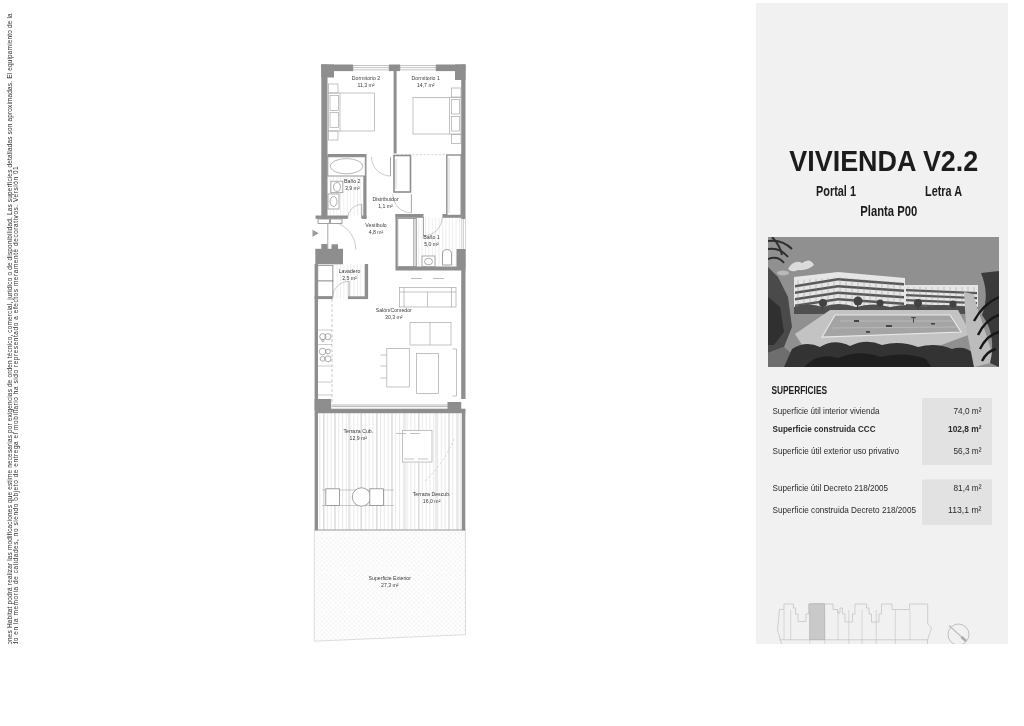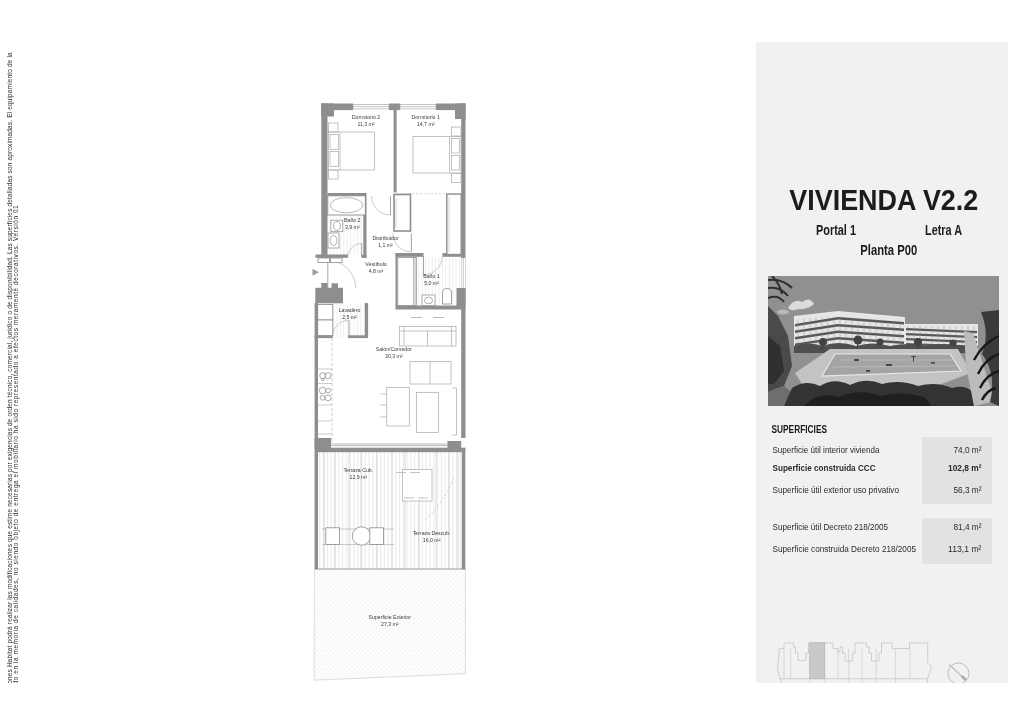--- a/index.html
+++ b/index.html
@@ -1,16 +1,16 @@
 <!DOCTYPE html>
 <html><head><meta charset="utf-8">
 <style>
 html,body{margin:0;padding:0;background:#fff;}
 .page{position:relative;width:1024px;height:644px;overflow:hidden;background:#fff;
-  font-family:"Liberation Sans",sans-serif;margin-top:39px;}
+  font-family:"Liberation Sans",sans-serif;}
 .vtext{position:absolute;transform:rotate(-90deg);transform-origin:0 0;
   font-size:5.9px;line-height:6.6px;color:#2b2b2b;white-space:nowrap;}
 </style></head>
 <body>
 <div class="page">
 
 <div class="vtext" style="left:6.5px;top:722px;font-size:6.5px;letter-spacing:0.147px;"><b>Observaciones</b>: Promociones Habitat podrá realizar las modificaciones que estime necesarias por exigencias de orden técnico, comercial, jurídico o de disponibilidad. Las superficies detalladas son aproximadas. El equipamiento de la</div>
 
 <div class="vtext" style="left:13.2px;top:722px;font-size:6.5px;letter-spacing:0.55px;">vivienda será el indicado en la memoria de calidades, no siendo objeto de entrega el mobiliario ha sido representado a efectos meramente decorativos. Versión 01</div>
 <svg width="1024" height="726" viewBox="0 0 1024 726" style="position:absolute;left:0;top:0;">

